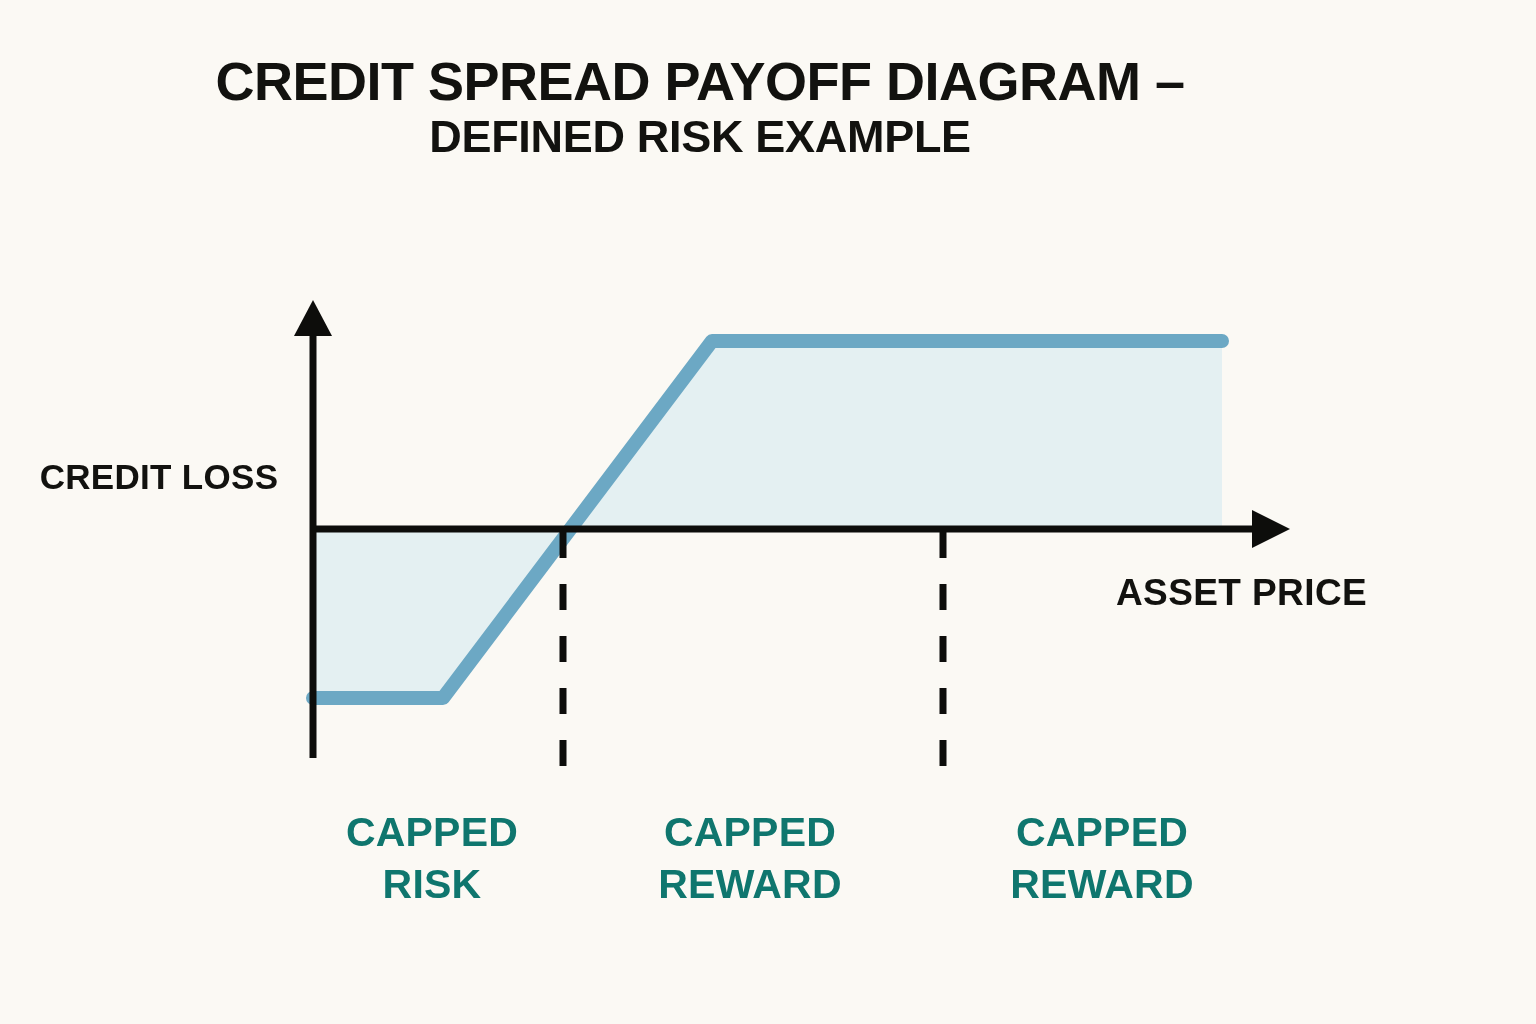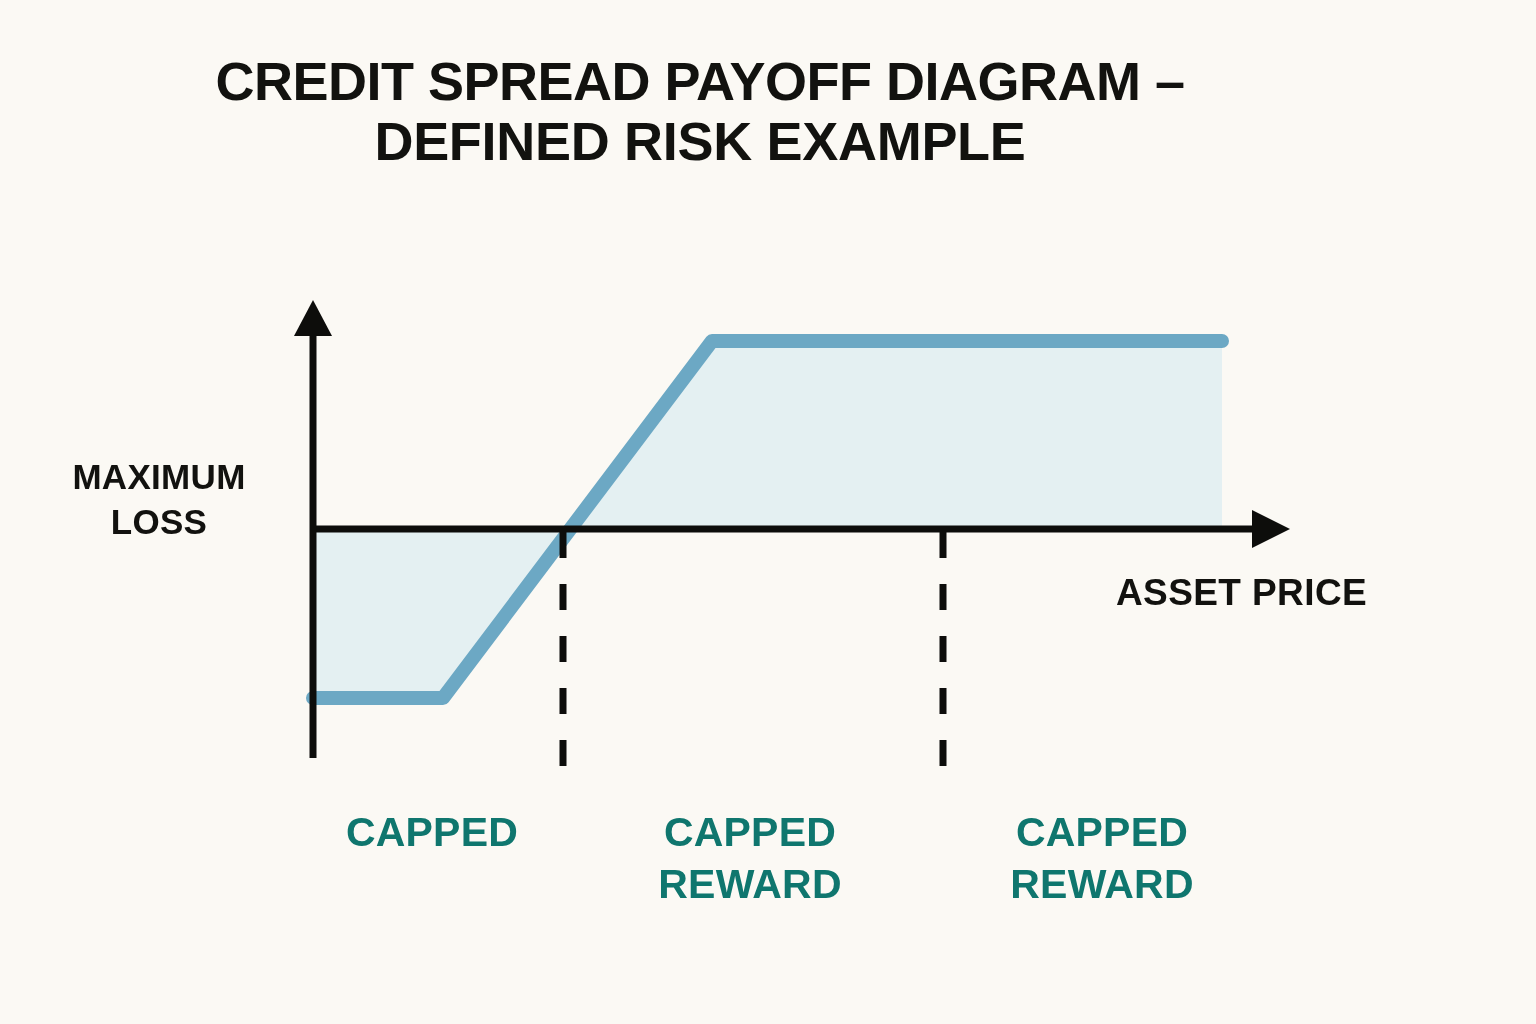--- a/index.html
+++ b/index.html
@@ -34,21 +34,21 @@
     display: block;
     font-size: 54px;
     font-weight: bold;
     letter-spacing: -0.5px;
     color: #12120F;
     line-height: 1.08;
     white-space: nowrap;
   }
   .title-line2 {
     display: block;
-    font-size: 54px;
+    font-size: 45px;
     font-weight: bold;
     letter-spacing: -0.3px;
     color: #12120F;
     line-height: 1.18;
     white-space: nowrap;
   }
 
   
   .axis-label {
     position: absolute;
@@ -126,24 +126,25 @@
     <line x1="313" y1="758" x2="313" y2="330" stroke="#0D0D0B" stroke-width="7"></line>
     <polygon points="294,336 313,300 332,336" fill="#0D0D0B"></polygon>
 
     <line x1="563" y1="532" x2="563" y2="792" stroke="#0D0D0B" stroke-width="7" stroke-dasharray="26 26"></line>
     <line x1="943" y1="532" x2="943" y2="792" stroke="#0D0D0B" stroke-width="7" stroke-dasharray="26 26"></line>
   </svg>
 
 
   <div class="axis-label label-asset-price">ASSET PRICE</div>
 
-  <div class="axis-label label-max-loss">MAXIMUM LOSS</div>
+  <div class="axis-label label-max-loss">CREDIT LOSS</div>
 
   <div class="bottom-label bl-0">
     <div>CAPPED</div>
+    <div>RISK</div>
   </div>
   <div class="bottom-label bl-1">
     <div>CAPPED</div>
     <div>REWARD</div>
   </div>
   <div class="bottom-label bl-2">
     <div>CAPPED</div>
     <div>REWARD</div>
   </div>
 

